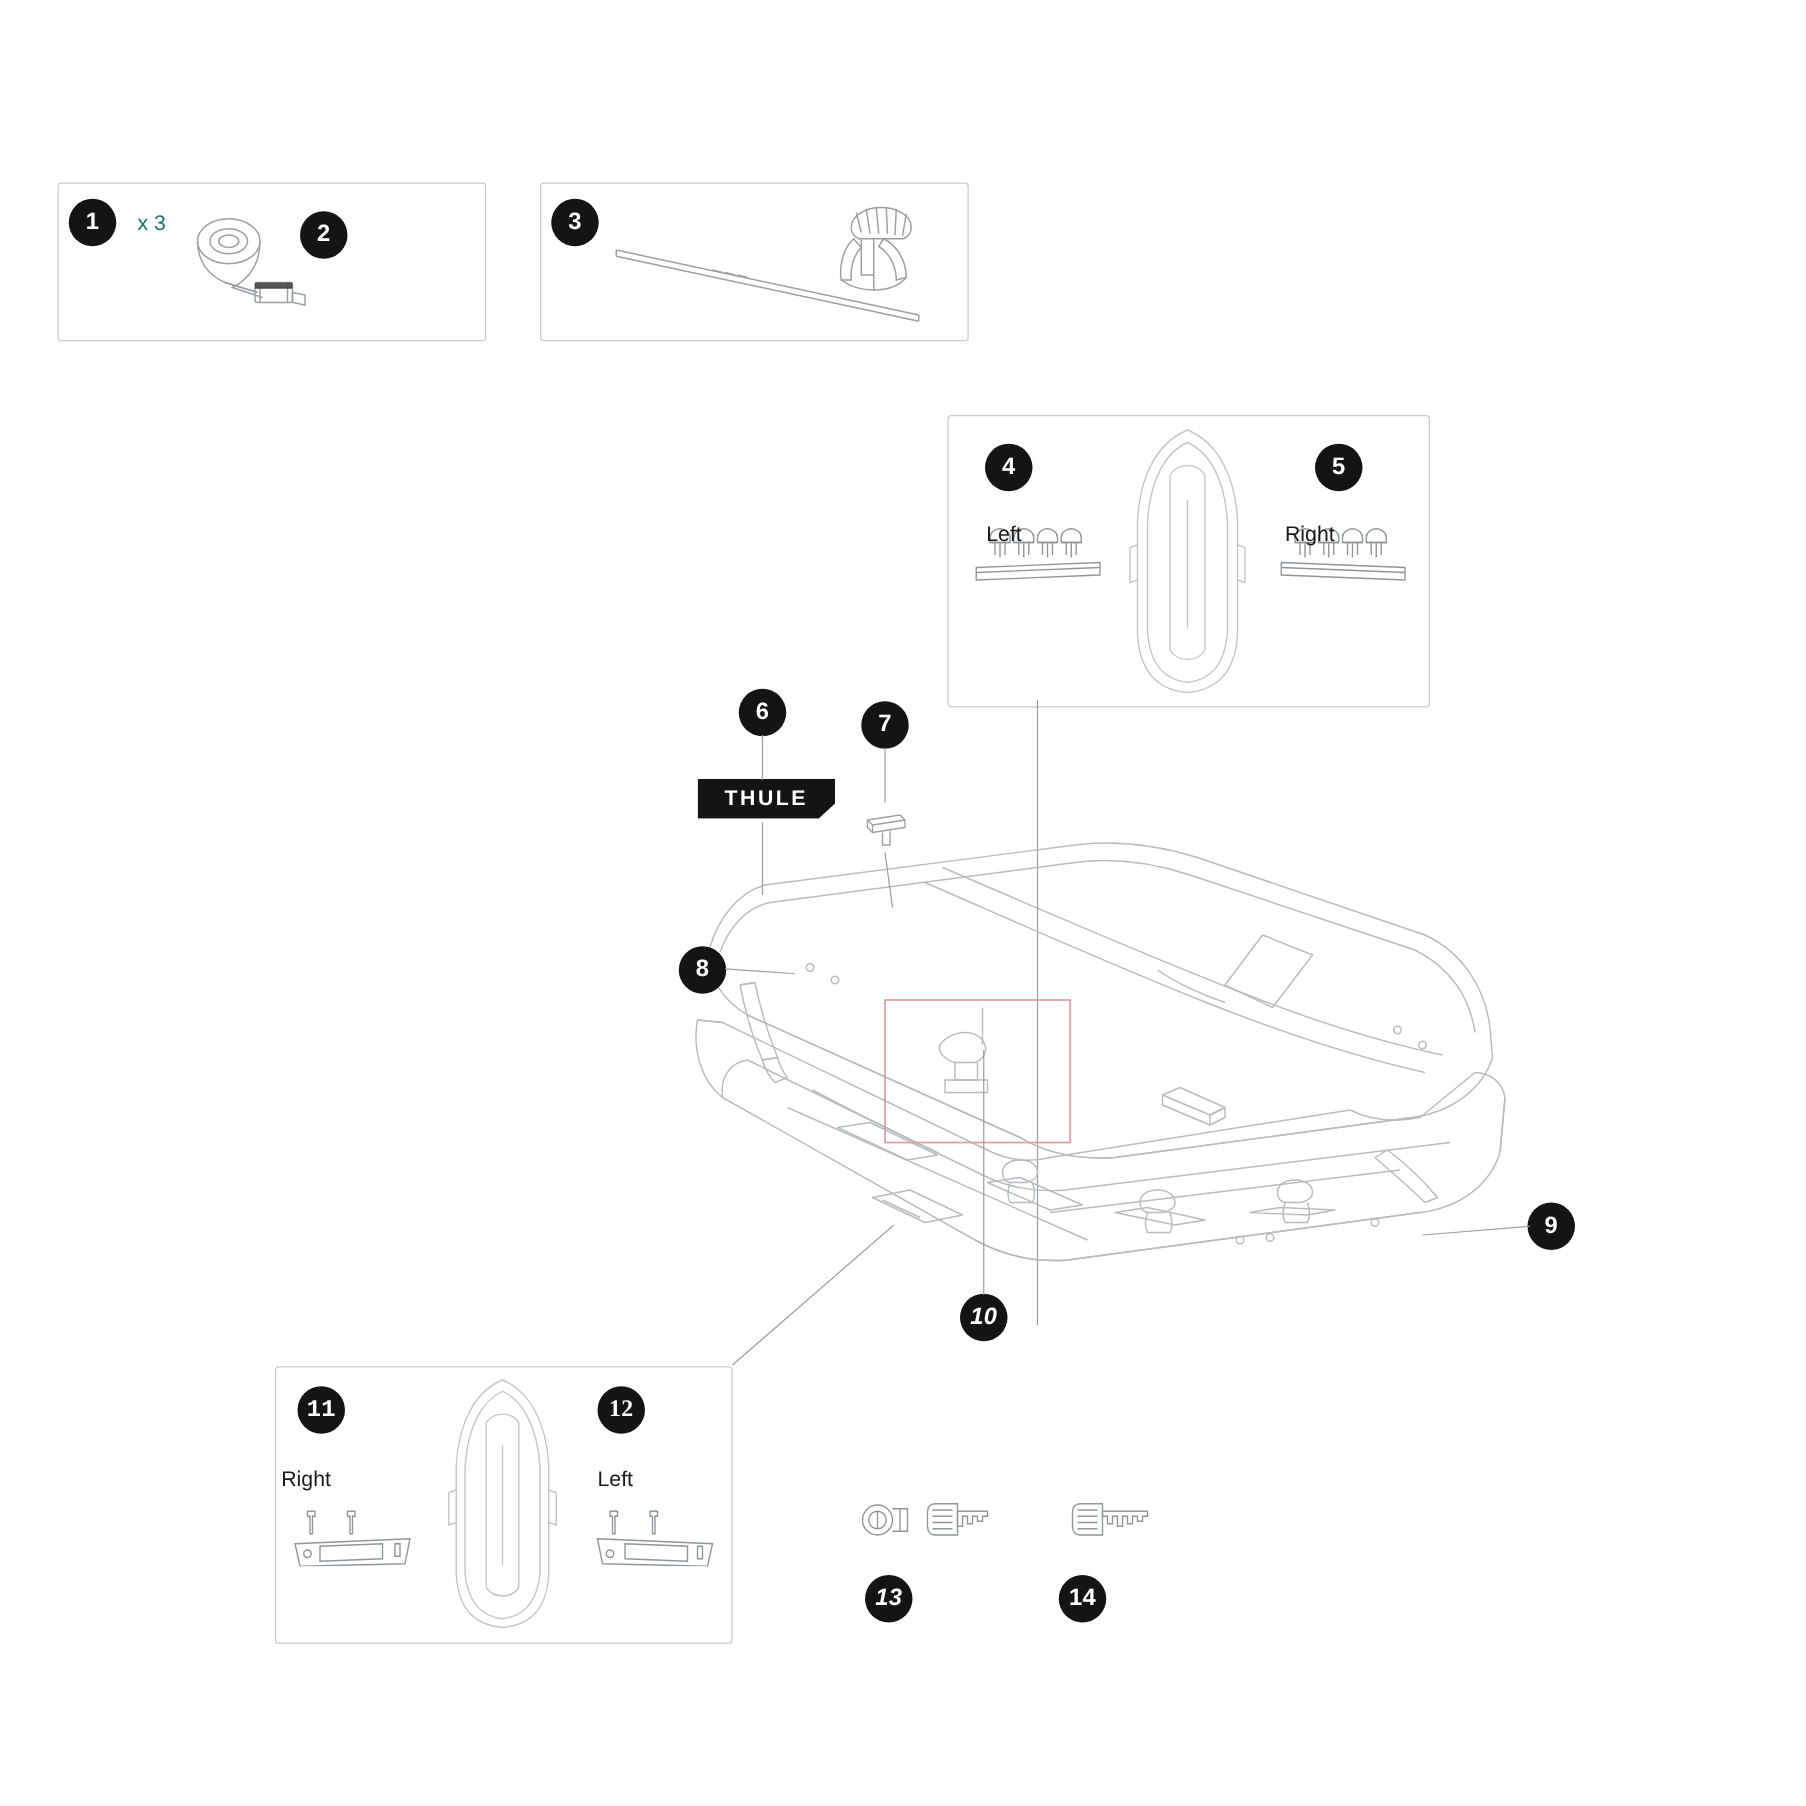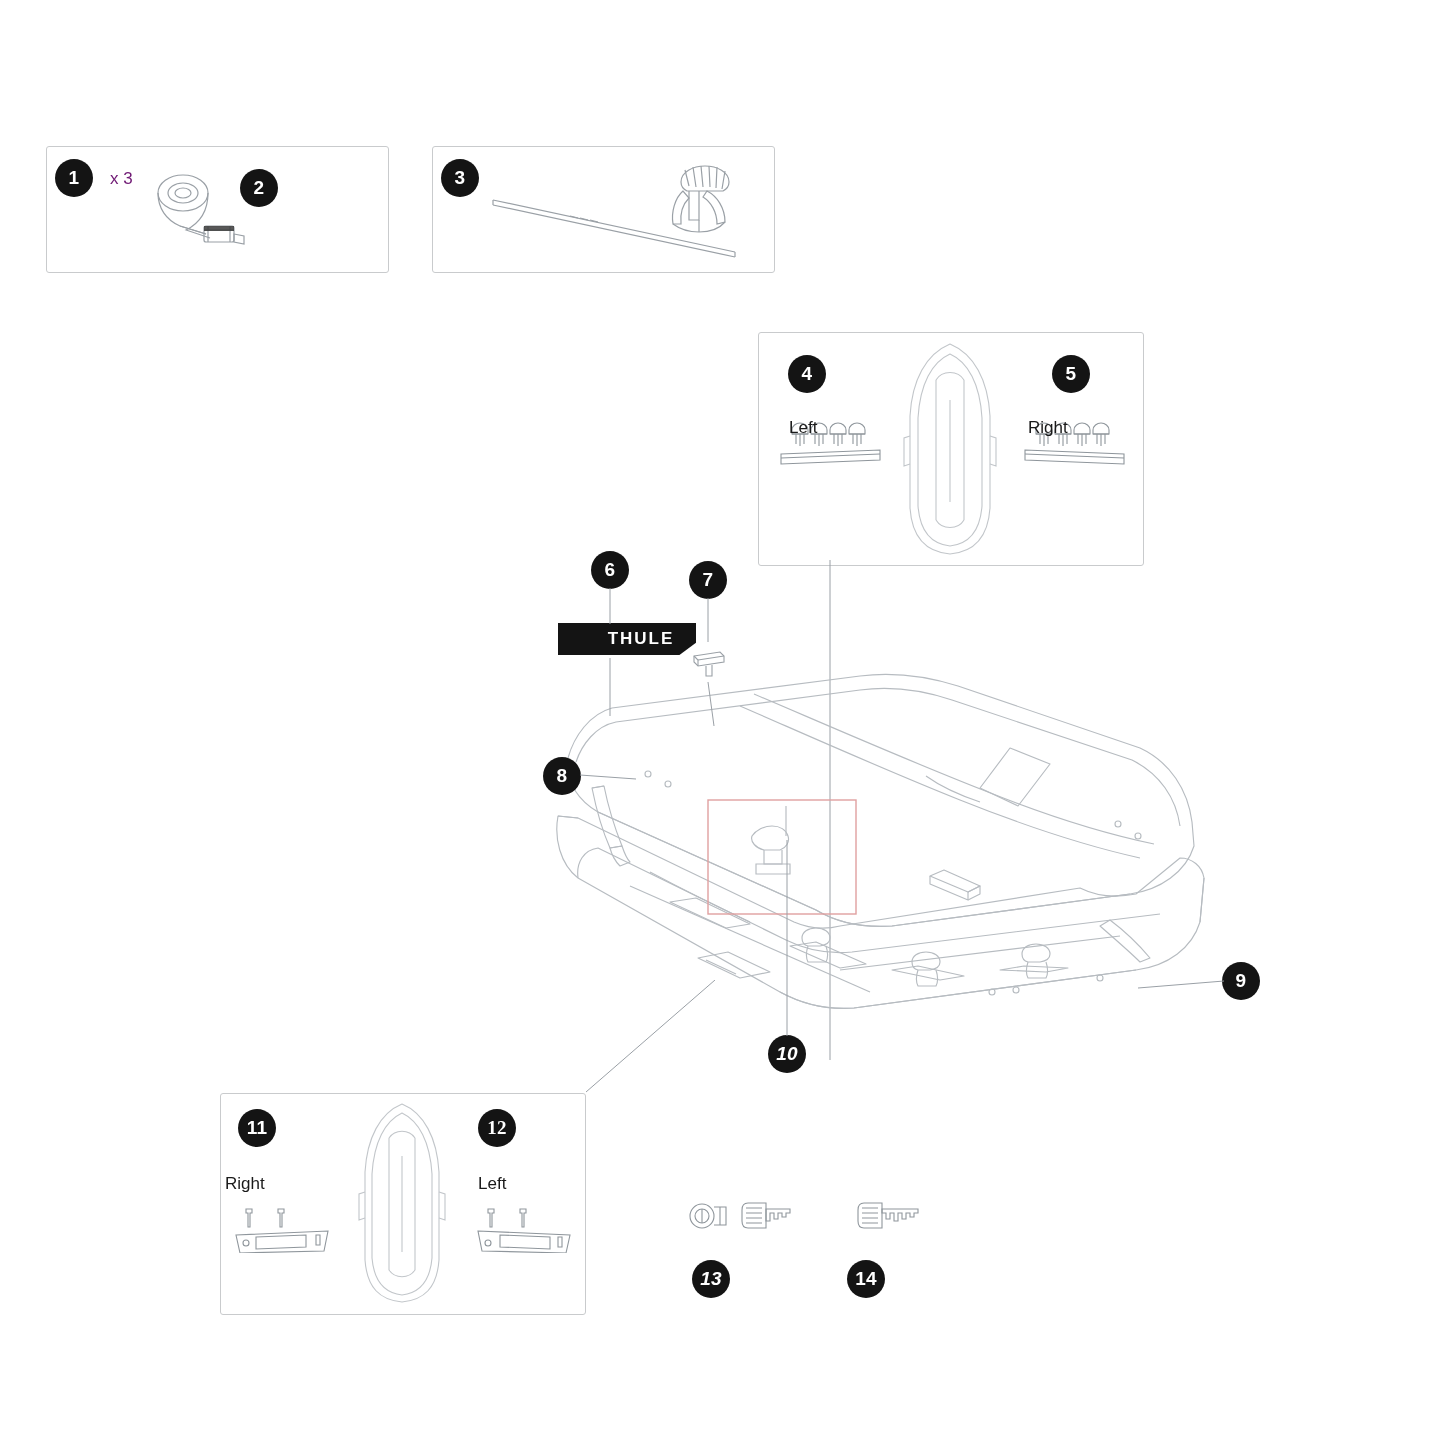--- a/index.html
+++ b/index.html
@@ -46,21 +46,21 @@
   .label {
     position: absolute;
     font-size: 17px;
     color: #1a1a1a;
     white-space: nowrap;
     margin-top: 22px;
   }
   .qty {
     position: absolute;
     font-size: 17px;
-    color: #701a75;
+    color: #0f766e;
     white-space: nowrap;
   }
   svg { display: block; }
   .art {
     position: absolute;
     pointer-events: none;
   }
   .thule-logo {
     position: absolute;
     width: 110px;
@@ -241,21 +241,21 @@
     <g fill="none" stroke="#8f969c" stroke-width="1.1">
       <path d="M14 4 L20 4 L20 8 L18 8 L18 22 L16 22 L16 8 L14 8 Z"></path>
       <path d="M46 4 L52 4 L52 8 L50 8 L50 22 L48 22 L48 8 L46 8 Z"></path>
       <path d="M4 26 L96 30 L92 48 L8 46 Z"></path>
       <path d="M26 30 L76 32 L76 44 L26 42 Z"></path>
       <circle cx="14" cy="38" r="3"></circle>
       <path d="M84 32 L88 32 L88 42 L84 42 Z"></path>
     </g>
   </svg>
 
-  <div class="badge" style="left:238px; top:1109px;">11</div>
+  <div class="badge" style="left:238px; top:1109px;font-family:Liberation Mono, monospace;">11</div>
   <div class="label" style="left:225px; top:1152px;">Right</div>
 
   <div class="badge" style="left:478px; top:1109px;font-family:Liberation Serif, serif;">12</div>
   <div class="label" style="left:478px; top:1152px;">Left</div>
 
   <svg class="art" style="left:540px; top:640px; width:700px; height:420px;" viewBox="0 0 700 420">
     <g fill="none" stroke="#b7bcc1" stroke-width="1.15" stroke-linejoin="round">
 
       <path d="M28 118 C34 96 50 74 72 68 L320 36 C352 32 386 36 418 46 L600 108 C630 122 648 150 652 182 L654 206
                C646 232 620 250 590 254 L352 286 C322 288 296 282 276 270 L58 172 C38 160 26 142 28 118 Z"></path>
@@ -322,21 +322,21 @@
     <rect x="168" y="160" width="148" height="114" fill="none" stroke="#e0a0a0" stroke-width="1.4"></rect>
     <g fill="none" stroke="#b7bcc1" stroke-width="1.15">
       <path d="M212 196 C216 190 224 186 232 186 C240 186 246 190 248 196 C250 202 246 208 240 210 L224 210 C216 208 210 202 212 196 Z"></path>
       <path d="M224 210 L224 224 L242 224 L242 210"></path>
       <path d="M216 224 L250 224 L250 234 L216 234 Z"></path>
       <path d="M246 166 L246 196"></path>
     </g>
   </svg>
 
   <div class="badge" style="left:591px; top:551px;">6</div>
-  <div class="thule-logo" style="left:558px; top:623px;padding-left:28px;">THULE</div>
+  <div class="thule-logo" style="left:558px; top:623px;">THULE</div>
   <svg class="art" style="left:600px; top:588px; width:30px; height:130px;" viewBox="0 0 30 130">
     <path d="M10 0 L10 36" fill="none" stroke="#9aa0a6" stroke-width="1"></path>
     <path d="M10 70 L10 128" fill="none" stroke="#9aa0a6" stroke-width="1"></path>
   </svg>
 
   <div class="badge" style="left:689px; top:561px;">7</div>
   <svg class="art" style="left:690px; top:644px; width:40px; height:36px;" viewBox="0 0 40 36">
     <g fill="none" stroke="#9aa0a6" stroke-width="1.1">
       <path d="M4 12 L30 8 L34 12 L34 18 L8 22 L4 18 Z"></path>
       <path d="M16 22 L16 32 L22 32 L22 21"></path>

